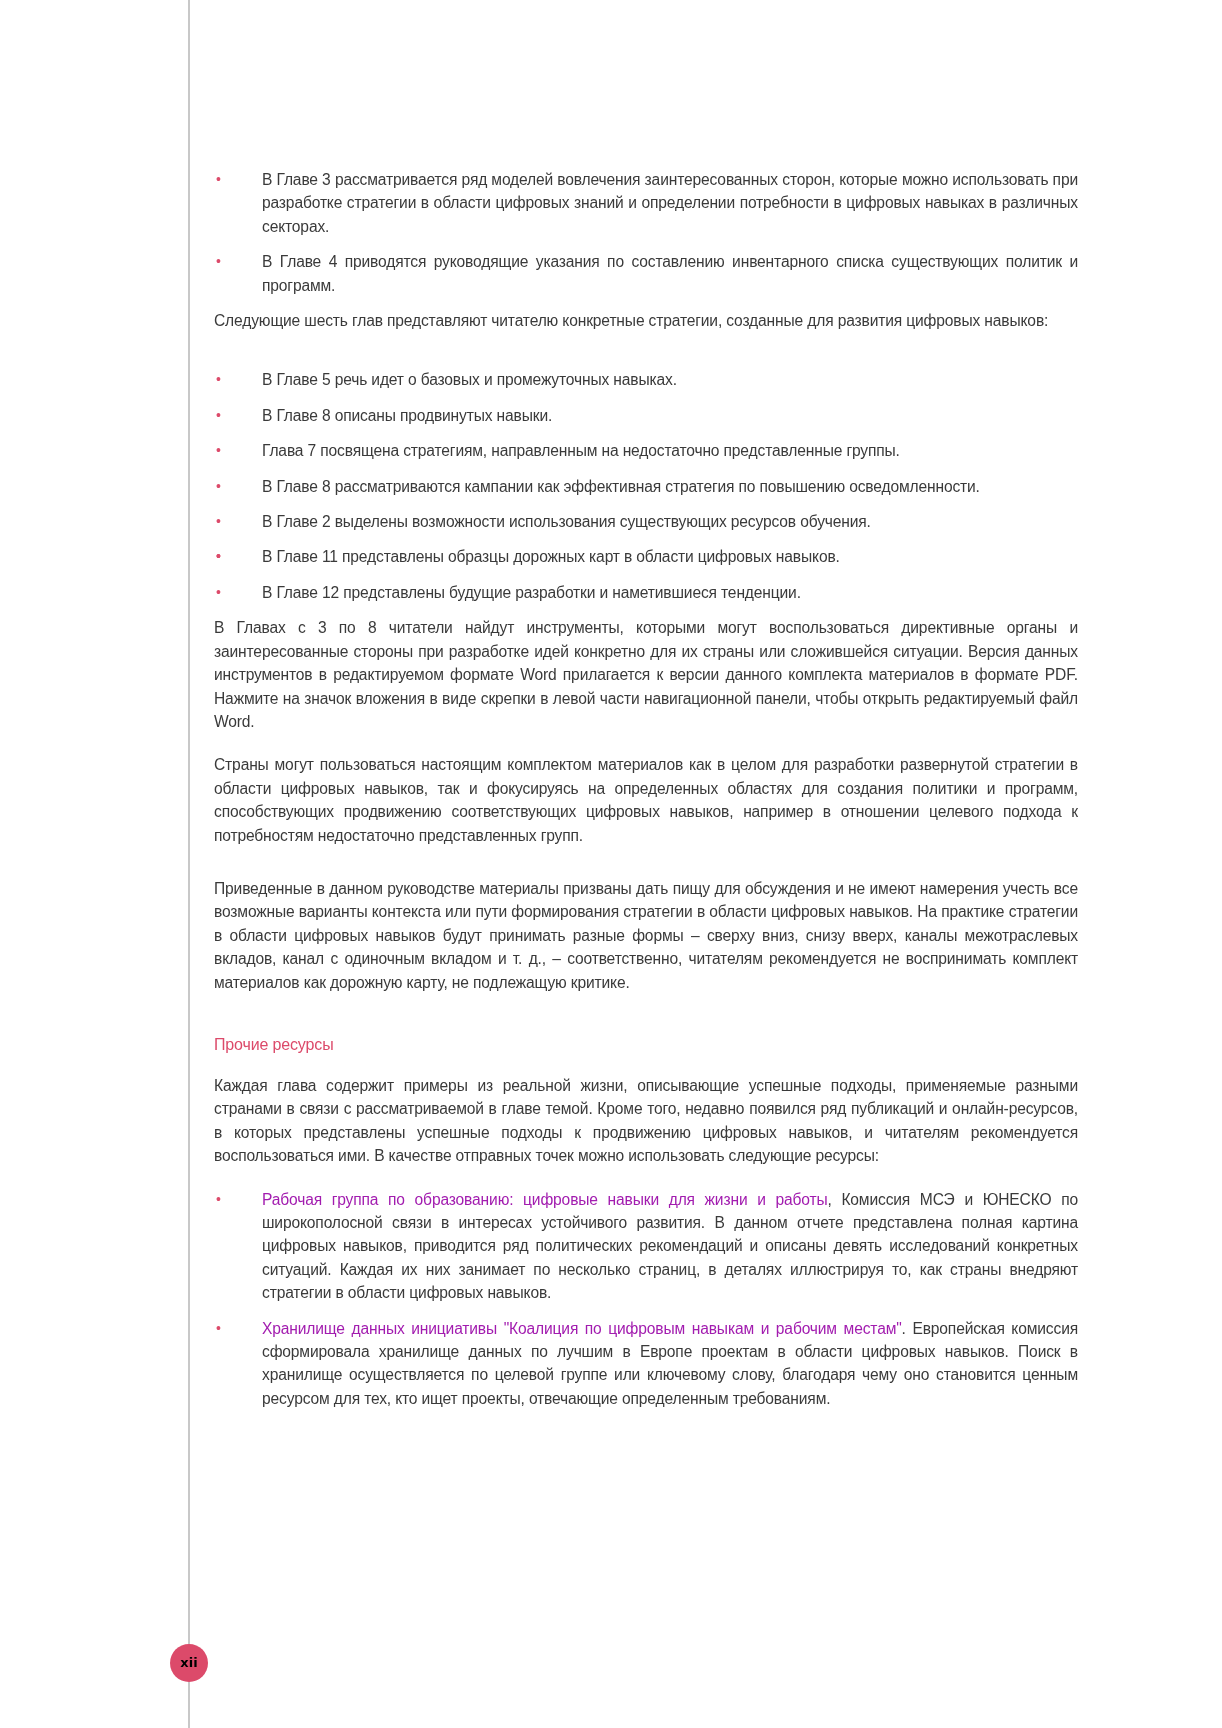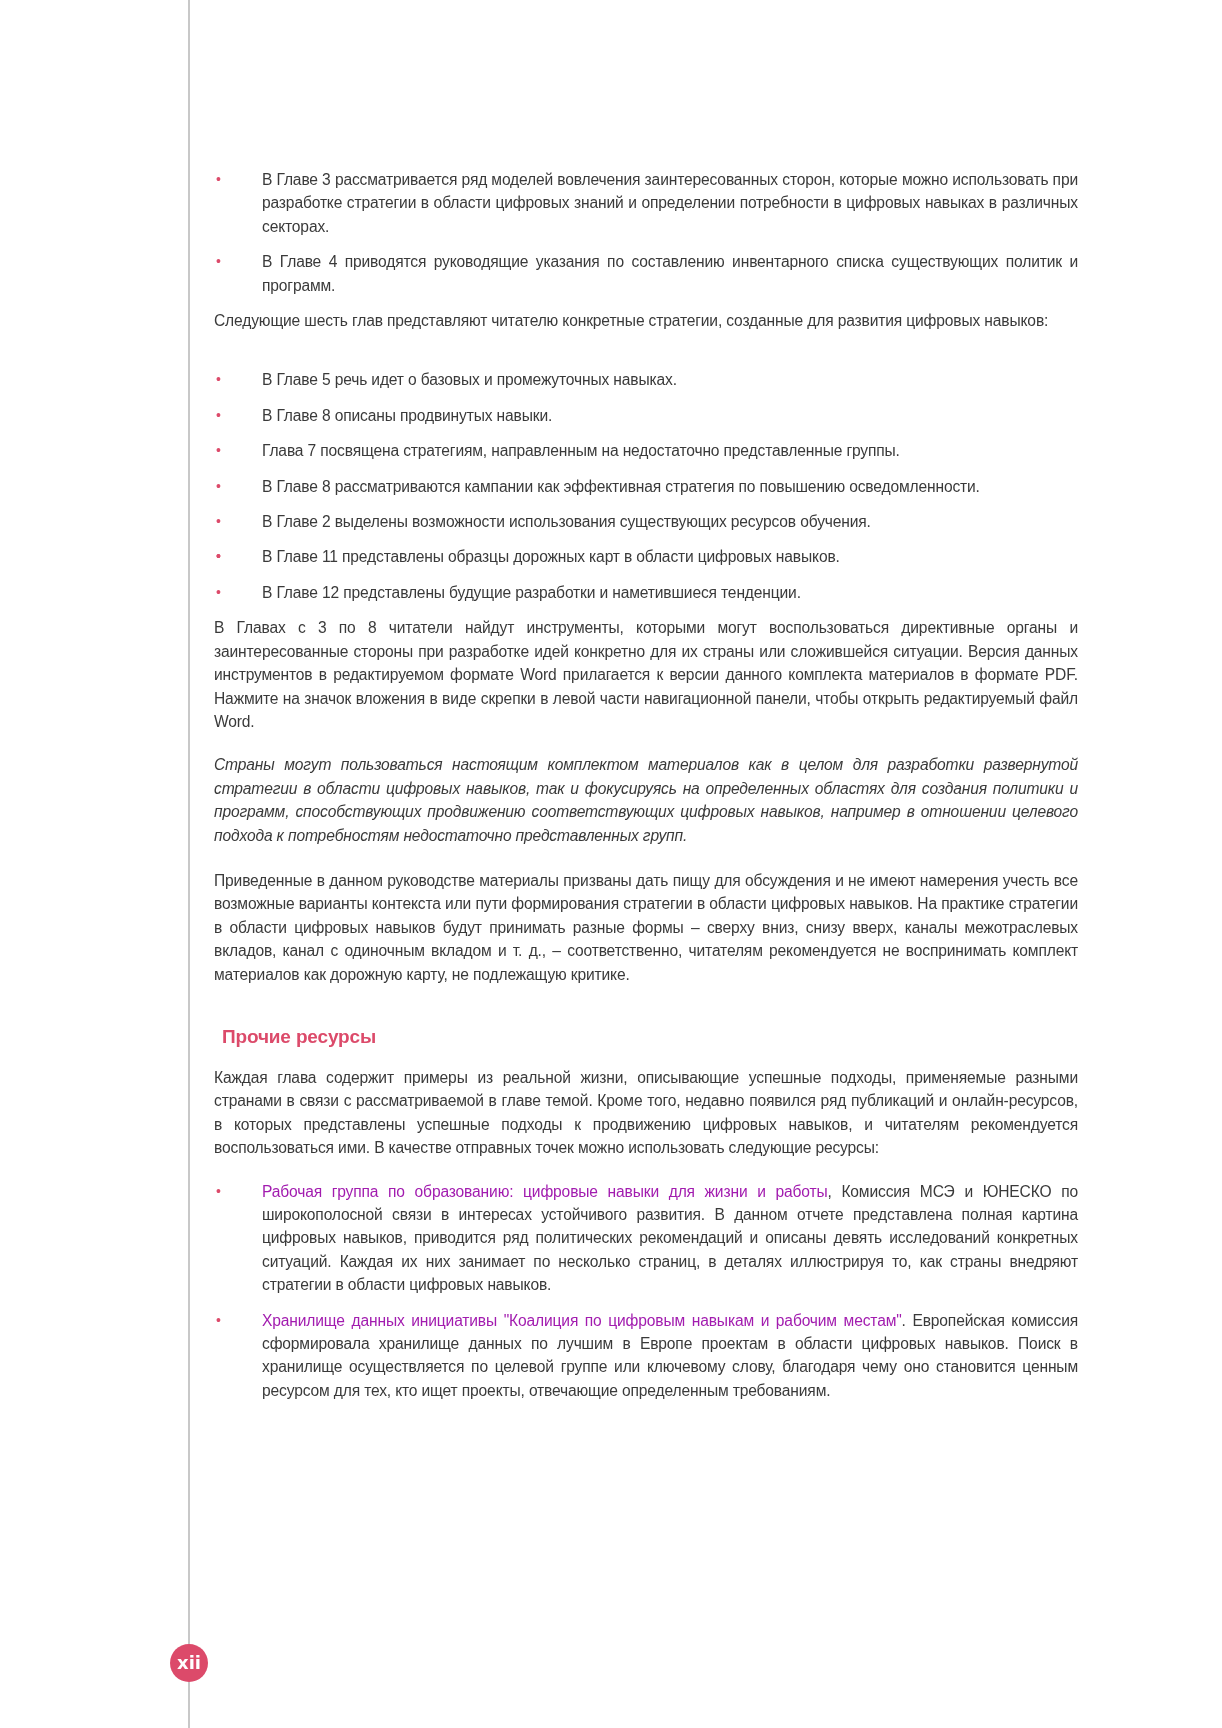--- a/index.html
+++ b/index.html
@@ -21,24 +21,24 @@
       background: #c8c8c8;
     }
     .page-badge {
       position: absolute;
       left: 170px;
       top: 1644px;
       width: 38px;
       height: 38px;
       border-radius: 50%;
       background: #dc4a6a;
-      color: #ffffff;
+      color: #000000;
       font-family: "DejaVu Sans", sans-serif;
       font-weight: bold;
-      font-size: 18px;
+      font-size: 13px;
       line-height: 38px;
       text-align: center;
     }
     .content {
       position: absolute;
       left: 214px;
       top: 168px;
       width: 864px;
       font-size: 15.6px;
       line-height: 23.4px;
@@ -59,25 +59,25 @@
       position: absolute;
       left: 2px;
       top: 0;
       color: #dc4a6a;
       font-size: 14px;
     }
     p {
       margin: 0 0 12px 0;
       text-align: justify;
     }
-    p.italic { font-style: italic; margin-bottom: 22px; }
+    p.italic { margin-bottom: 30px; }
     h2 {
-      margin: 38px 0 16px 8px;
-      font-weight: bold;
-      font-size: 19px;
+      margin: 38px 0 16px 0;
+      font-weight: normal;
+      font-size: 16px;
       line-height: 26px;
       color: #dc4a6a;
     }
     .link { color: #a21caf; }
   </style>
 </head>
 <body>
 
 <div class="vline"></div>
 

